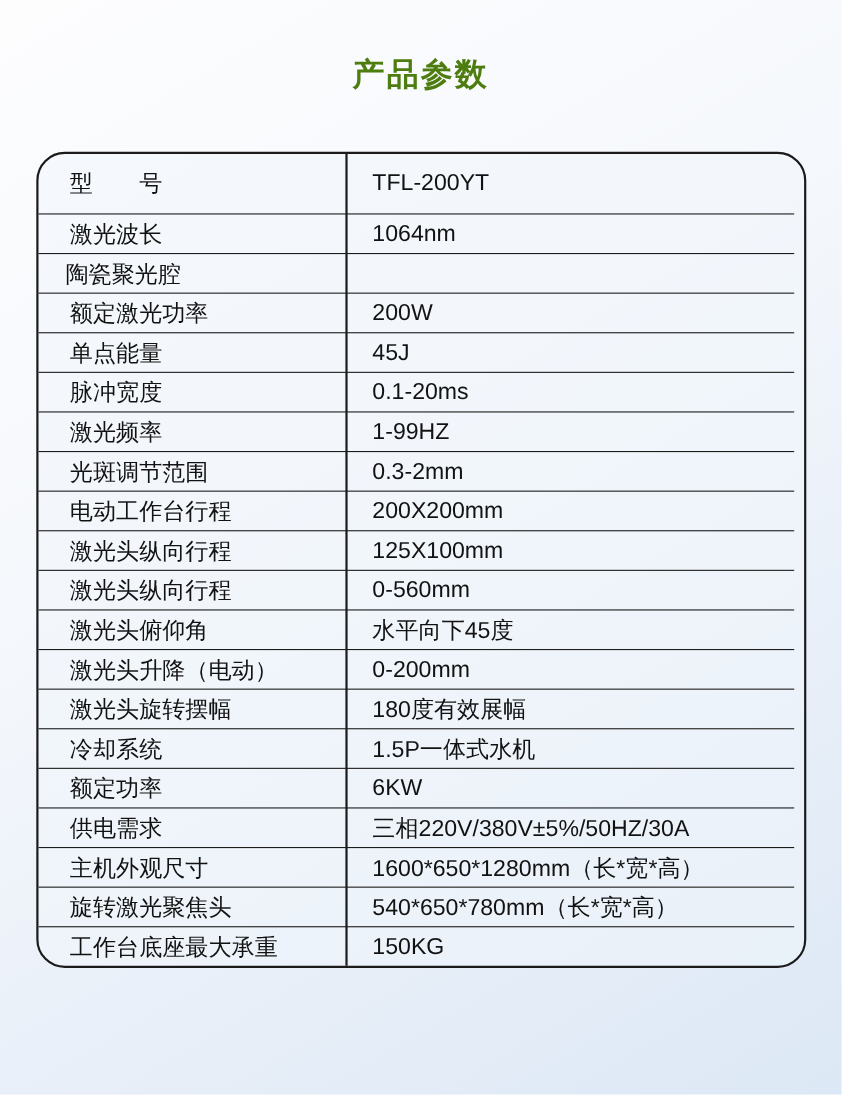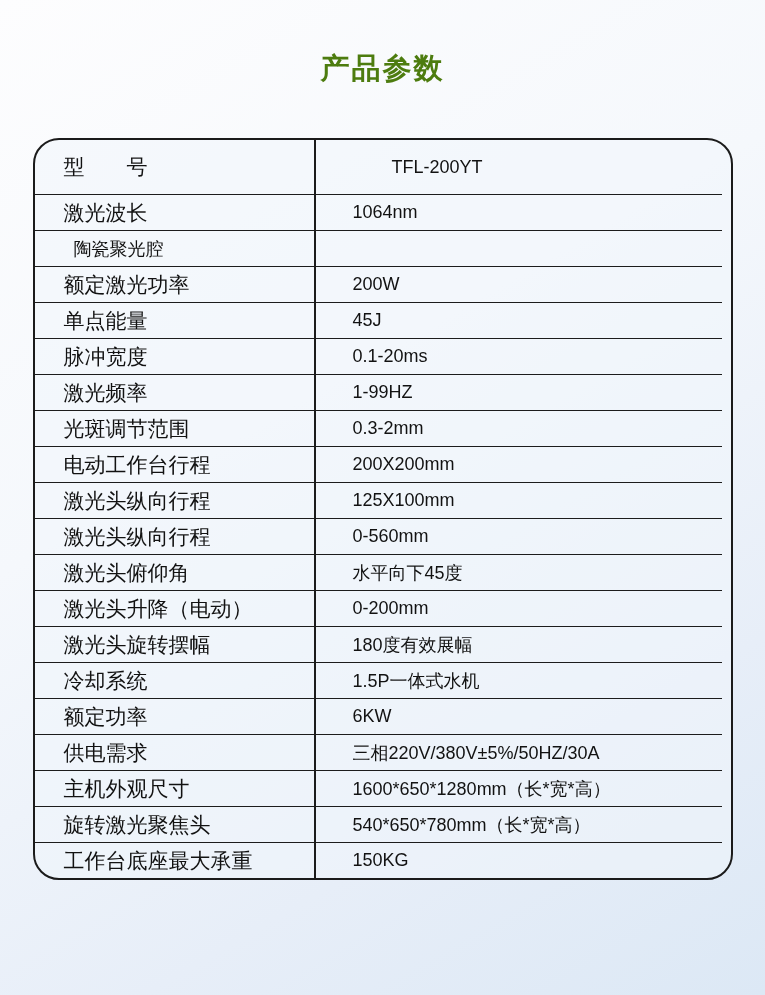--- a/index.html
+++ b/index.html
@@ -46,38 +46,37 @@
     display: flex;
     align-items: center;
     box-sizing: border-box;
     height: 36px;
     margin-right: 9px;            
     border-top: 1px solid #1c1c1c;
   }
   .spec-row:first-child {
     border-top: none;
     height: 54px;
-    gap: 39px;
   }
   .spec-row:last-child {
     height: 36px;
   }
   .cell-label {
     flex: 0 0 279px;
     box-sizing: border-box;
     padding-left: 29px;
     font-size: 21px;
     white-space: pre;
     color: #121212;
   }
   .cell-value {
     flex: 1;
     box-sizing: border-box;
-    padding-left: 39px;
-    font-size: 18px;
+    padding-left: 25px;
+    font-size: 21px;
     white-space: nowrap;
     color: #121212;
   }
 </style>
 </head>
 <body>
 
 <div class="page-title">产品参数</div>
 
 <div class="spec-table">

